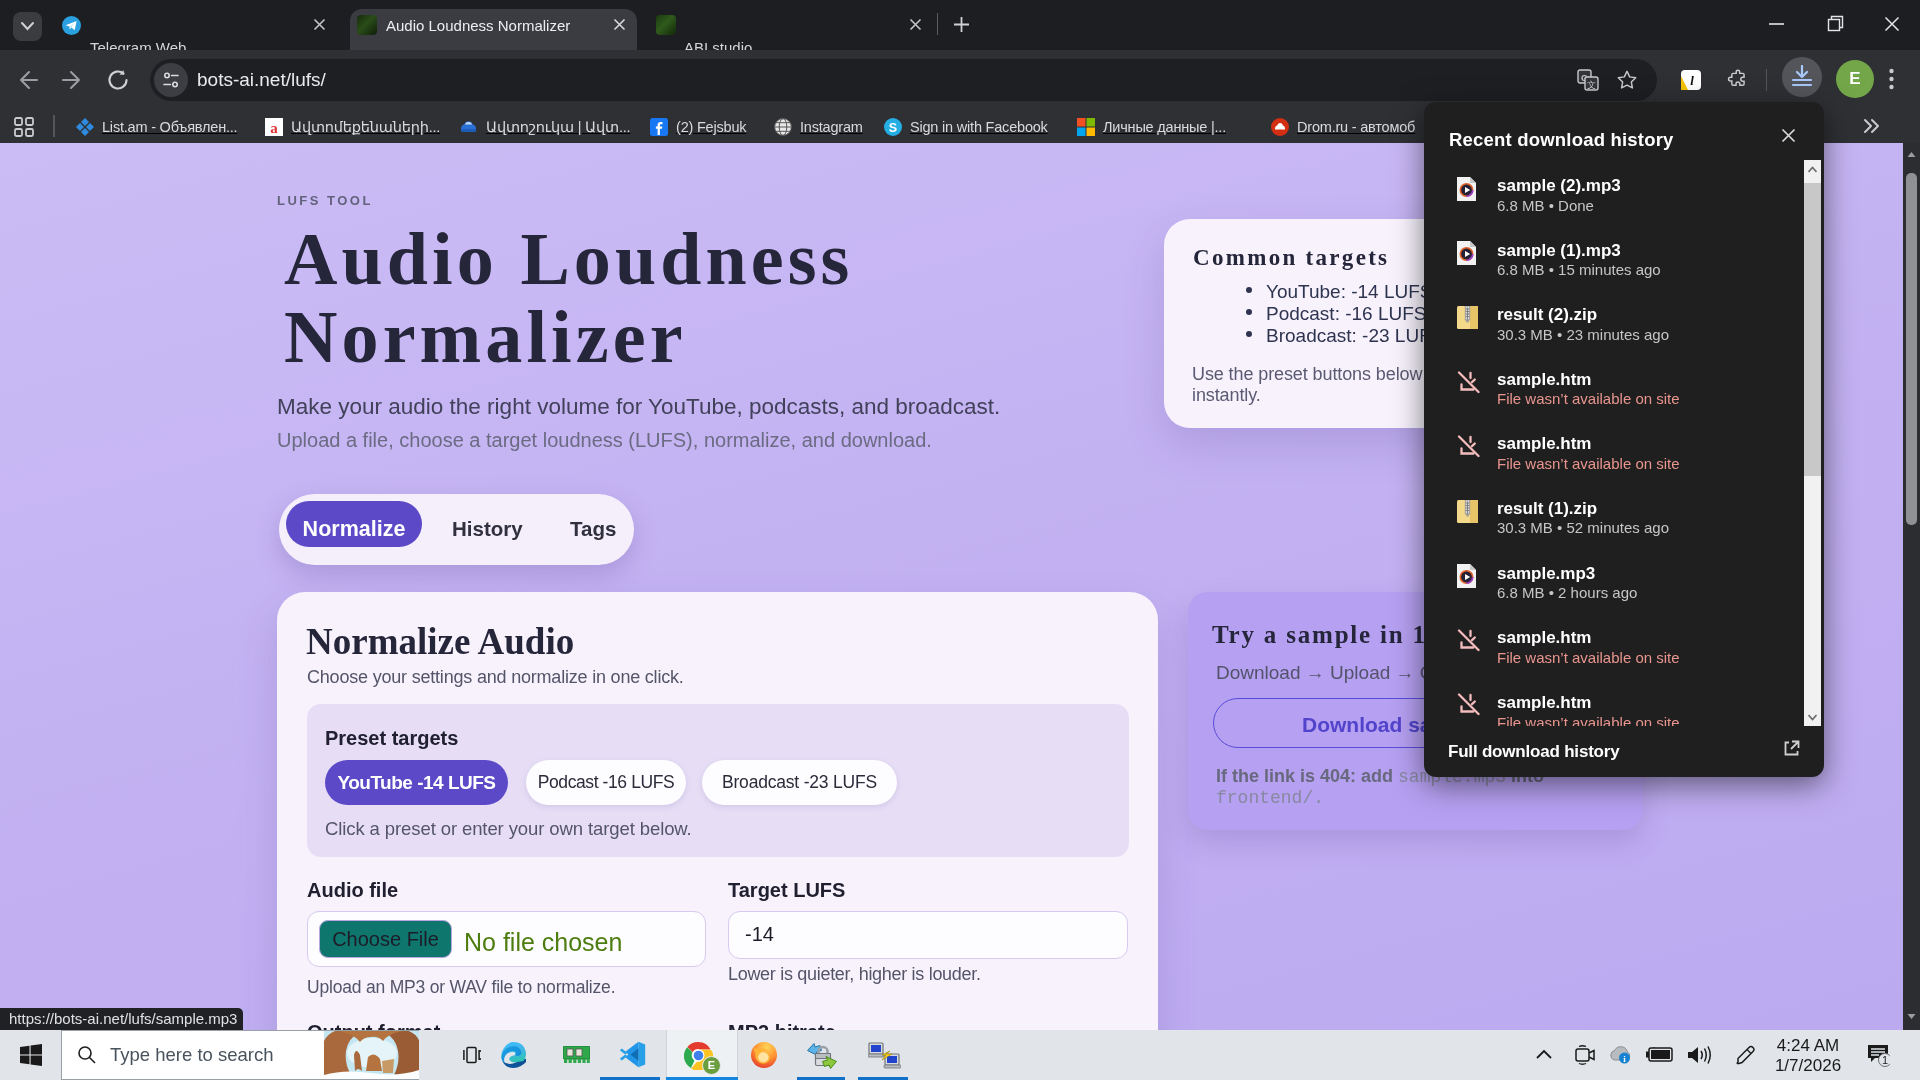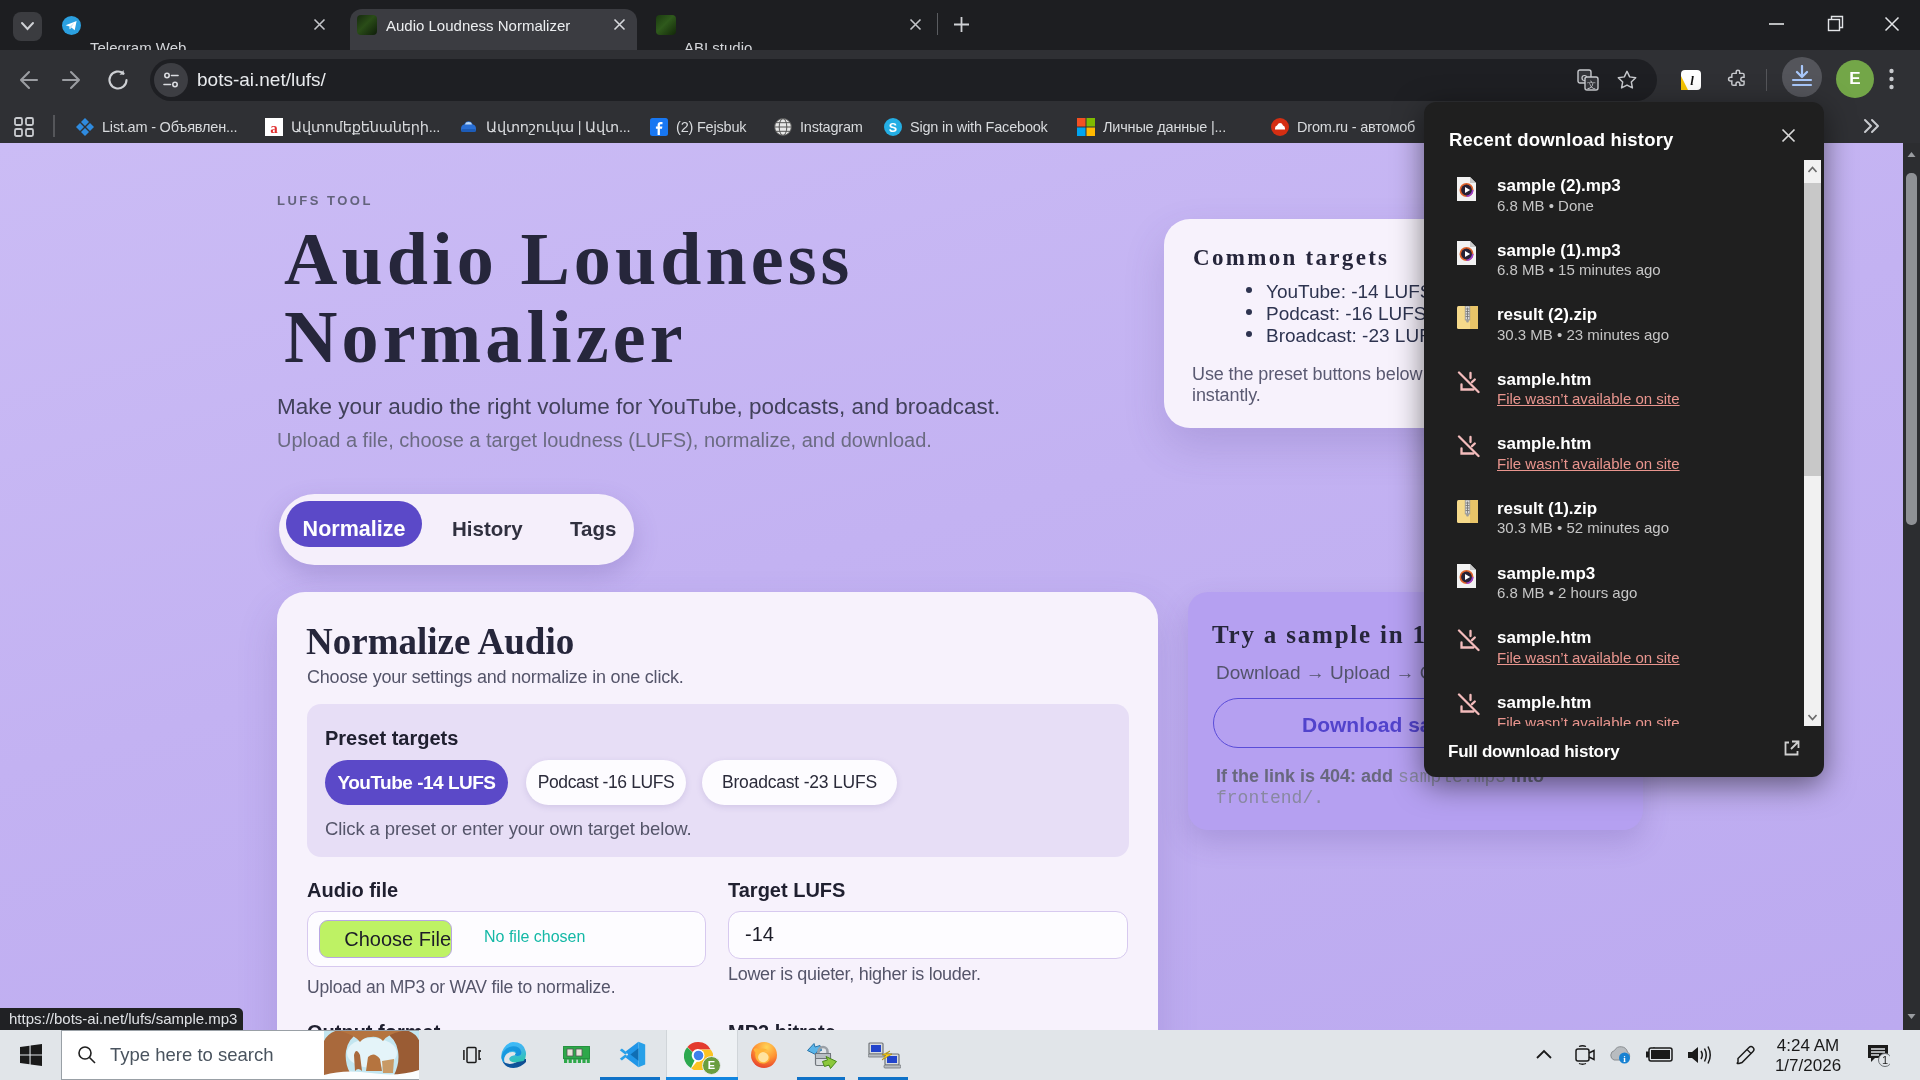--- a/index.html
+++ b/index.html
@@ -7,35 +7,35 @@
   body { font-family:"Liberation Sans", sans-serif; }
   #stage { position:absolute; top:0; left:0; width:1920px; height:1080px; overflow:hidden; }
   .abs { position:absolute; }
 
   
   #tabstrip { left:0; top:0; width:1920px; height:50px; background:#1d1e21; }
   #toolbar { left:0; top:50px; width:1920px; height:60px; background:#2f3034; }
   #bookbar { left:0; top:110px; width:1920px; height:33px; background:#2f3034; }
 
   .tabtext { color:#d3d5d9; font-size:15px;margin-top:22px; }
-  .bm { display:flex; align-items:center; height:26px; }
+  .bm { display:flex; align-items:center; height:26px;text-decoration:underline; }
   .bm span { color:#d8dadd; font-size:14.5px; letter-spacing:-0.2px; margin-left:8px; white-space:nowrap; }
 
   
   #page { left:0; top:143px; width:1903px; height:887px; background:linear-gradient(165deg,#cbbcf5 0%, #c3b2f2 45%, #bcaaf0 100%); overflow:hidden; }
 
   .card { background:#f7f2fc; border-radius:26px; box-shadow:0 18px 40px rgba(80,60,140,.18); }
   .serif { font-family:"Liberation Serif", serif; font-weight:bold; color:#26263b; }
 
   
   #popup { left:1424px; top:102px; width:400px; height:675px; background:#1f1f1f; border-radius:12px; box-shadow:0 8px 30px rgba(0,0,0,.5); z-index:40; }
 
   .pit { position:absolute; left:73px; font-size:17px; font-weight:bold; color:#ffffff; }
   .pis { position:absolute; left:73px; font-size:15px; color:#c6c6c6; }
-  .pis.err { color:#e9958e;text-decoration:underline; }
+  .pis.err { color:#e9958e; }
   .icm, .icz, .ice { position:absolute; left:33px; }
 
   
   #taskbar { left:0; top:1030px; width:1920px; height:50px; background:#e1e5e9; z-index:60; }
 </style>
 </head>
 <body>
 <div id="stage">
   <div class="abs" id="tabstrip">
 
@@ -242,22 +242,22 @@
   <div class="abs" style="left:307px;top:667px;font-size:18px;letter-spacing:-0.2px;color:#55556a;z-index:6;">Choose your settings and normalize in one click.</div>
   <div class="abs" style="left:307px;top:704px;width:822px;height:153px;border-radius:14px;background:#e7def6;z-index:6;"></div>
   <div class="abs" style="left:325px;top:727px;font-size:20px;font-weight:bold;color:#202030;z-index:7;">Preset targets</div>
   <div class="abs" style="left:325px;top:760px;width:183px;height:45px;border-radius:23px;background:#5b49c8;color:#fff;font-weight:bold;font-size:19px;letter-spacing:-0.5px;text-align:center;line-height:45px;white-space:nowrap;z-index:7;">YouTube -14 LUFS</div>
   <div class="abs" style="left:526px;top:760px;width:160px;height:45px;border-radius:23px;background:#fdfcff;color:#2b2b3a;font-size:17.5px;letter-spacing:-0.4px;text-align:center;line-height:45px;white-space:nowrap;box-shadow:0 2px 6px rgba(90,70,150,.15);z-index:7;">Podcast -16 LUFS</div>
   <div class="abs" style="left:702px;top:760px;width:195px;height:45px;border-radius:23px;background:#fdfcff;color:#2b2b3a;font-size:17.5px;letter-spacing:-0.2px;text-align:center;line-height:45px;white-space:nowrap;box-shadow:0 2px 6px rgba(90,70,150,.15);z-index:7;">Broadcast -23 LUFS</div>
   <div class="abs" style="left:325px;top:818px;font-size:18.5px;letter-spacing:-0.1px;color:#55556a;z-index:7;">Click a preset or enter your own target below.</div>
   <div class="abs" style="left:307px;top:879px;font-size:20px;font-weight:bold;color:#202030;z-index:6;">Audio file</div>
   <div class="abs" style="left:728px;top:879px;font-size:20px;font-weight:bold;color:#202030;z-index:6;">Target LUFS</div>
   <div class="abs" style="left:307px;top:911px;width:399px;height:56px;border-radius:12px;background:#fdfcff;border:1px solid #d7c9ef;z-index:6;"></div>
-  <div class="abs" style="left:319px;top:920px;width:133px;height:38px;border-radius:9px;background:#bef264;border:1px solid #b8a6e3;color:#1c1c28;font-size:20px;text-align:right;line-height:36px;z-index:7;">Choose File</div>
-  <div class="abs" style="left:484px;top:928px;font-size:16px;color:#14b8a6;z-index:7;">No file chosen</div>
+  <div class="abs" style="left:319px;top:920px;width:133px;height:38px;border-radius:9px;background:#0f766e;border:1px solid #b8a6e3;color:#1c1c28;font-size:20px;text-align:center;line-height:36px;z-index:7;">Choose File</div>
+  <div class="abs" style="left:464px;top:928px;font-size:25px;color:#4d7c0f;z-index:7;">No file chosen</div>
   <div class="abs" style="left:307px;top:977px;font-size:17.5px;letter-spacing:-0.2px;color:#55556a;z-index:6;">Upload an MP3 or WAV file to normalize.</div>
   <div class="abs" style="left:728px;top:911px;width:400px;height:48px;border-radius:12px;background:#fdfcff;border:1px solid #d7c9ef;z-index:6;"></div>
   <div class="abs" style="left:745px;top:923px;font-size:20px;color:#1c1c28;z-index:7;">-14</div>
   <div class="abs" style="left:728px;top:964px;font-size:18px;letter-spacing:-0.3px;color:#55556a;z-index:6;">Lower is quieter, higher is louder.</div>
   <div class="abs" style="left:307px;top:1021px;font-size:20px;font-weight:bold;color:#202030;z-index:6;">Output format</div>
   <div class="abs" style="left:728px;top:1021px;font-size:20px;font-weight:bold;color:#202030;z-index:6;">MP3 bitrate</div>
 
   <div class="abs" style="left:1188px;top:592px;width:455px;height:238px;border-radius:20px;background:#b5a0f1;box-shadow:0 12px 28px rgba(80,60,140,.2);z-index:5;"></div>
   <div class="abs serif" style="left:1212px;top:621px;font-size:25px;letter-spacing:1.8px;z-index:6;">Try a sample in 10 seconds</div>
   <div class="abs" style="left:1216px;top:662px;font-size:19px;color:#53536b;z-index:6;">Download → Upload → Click normalize.</div>

